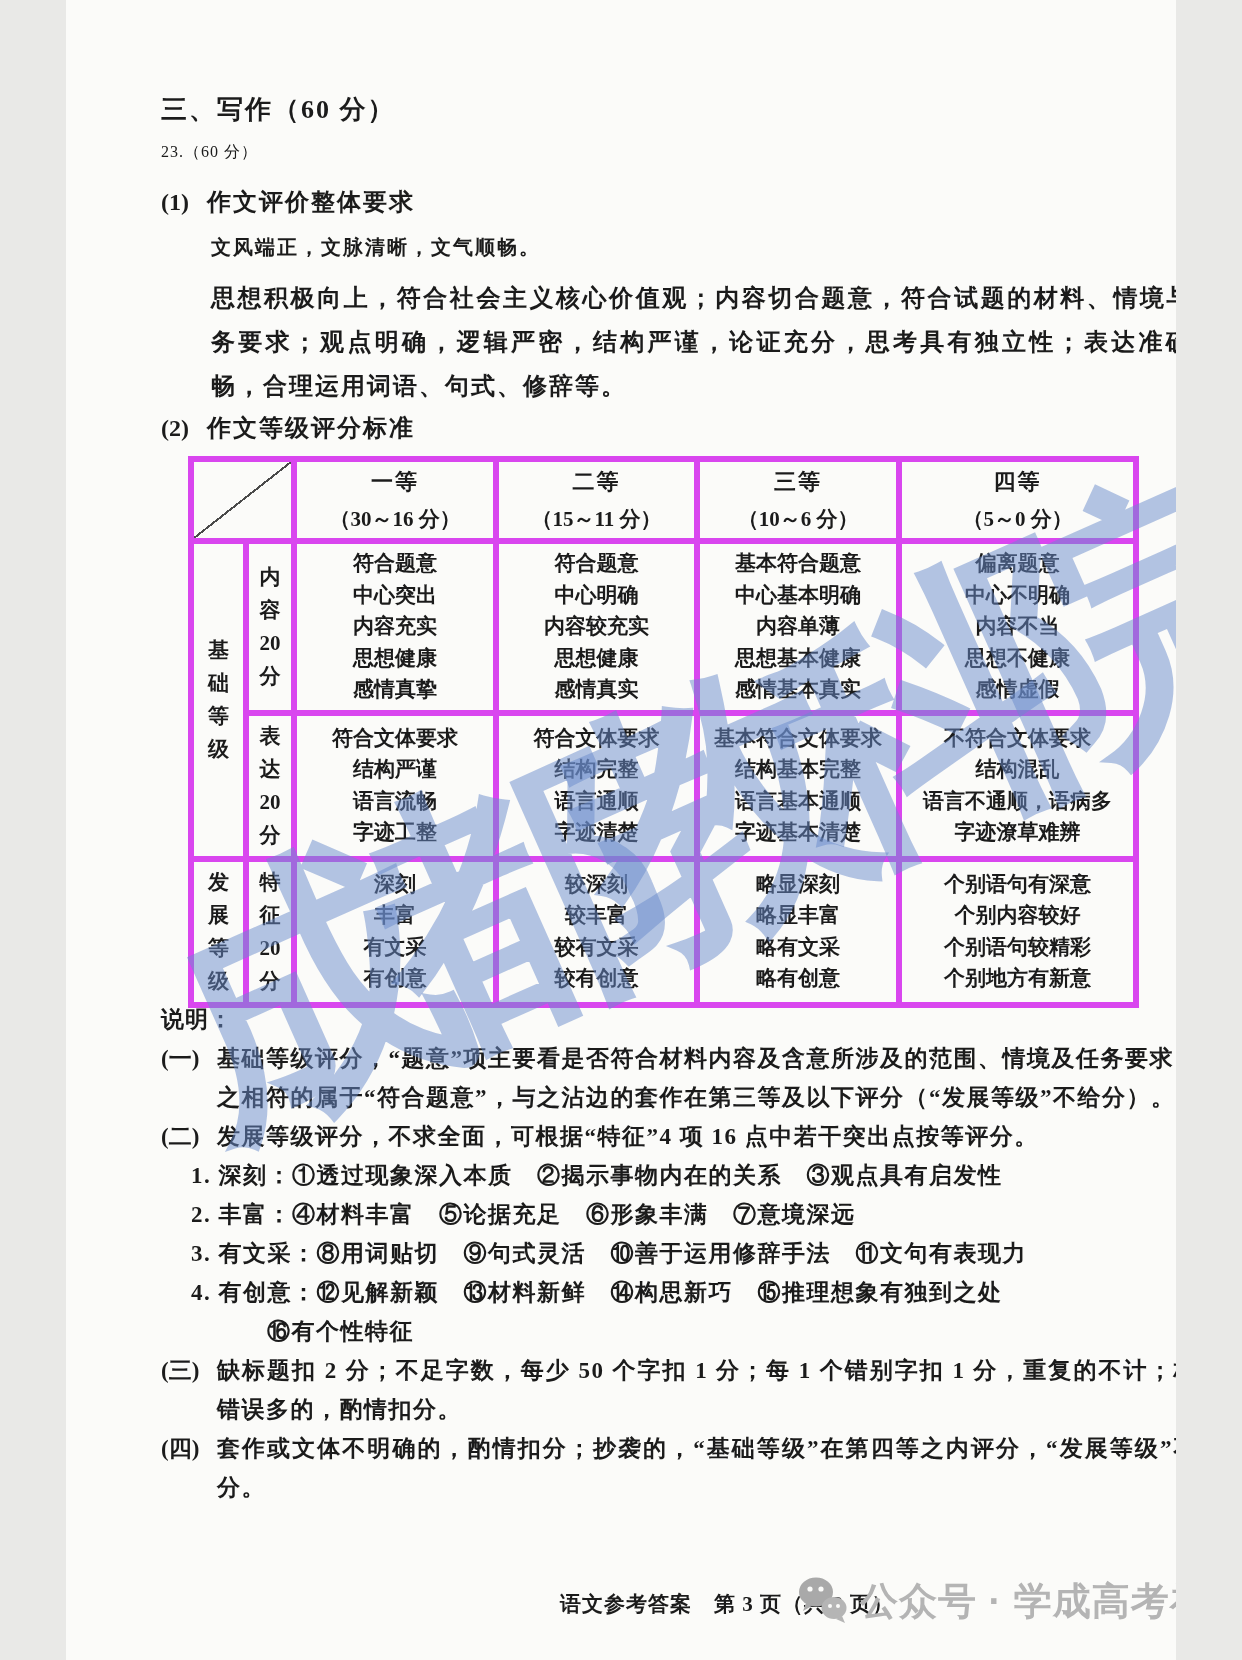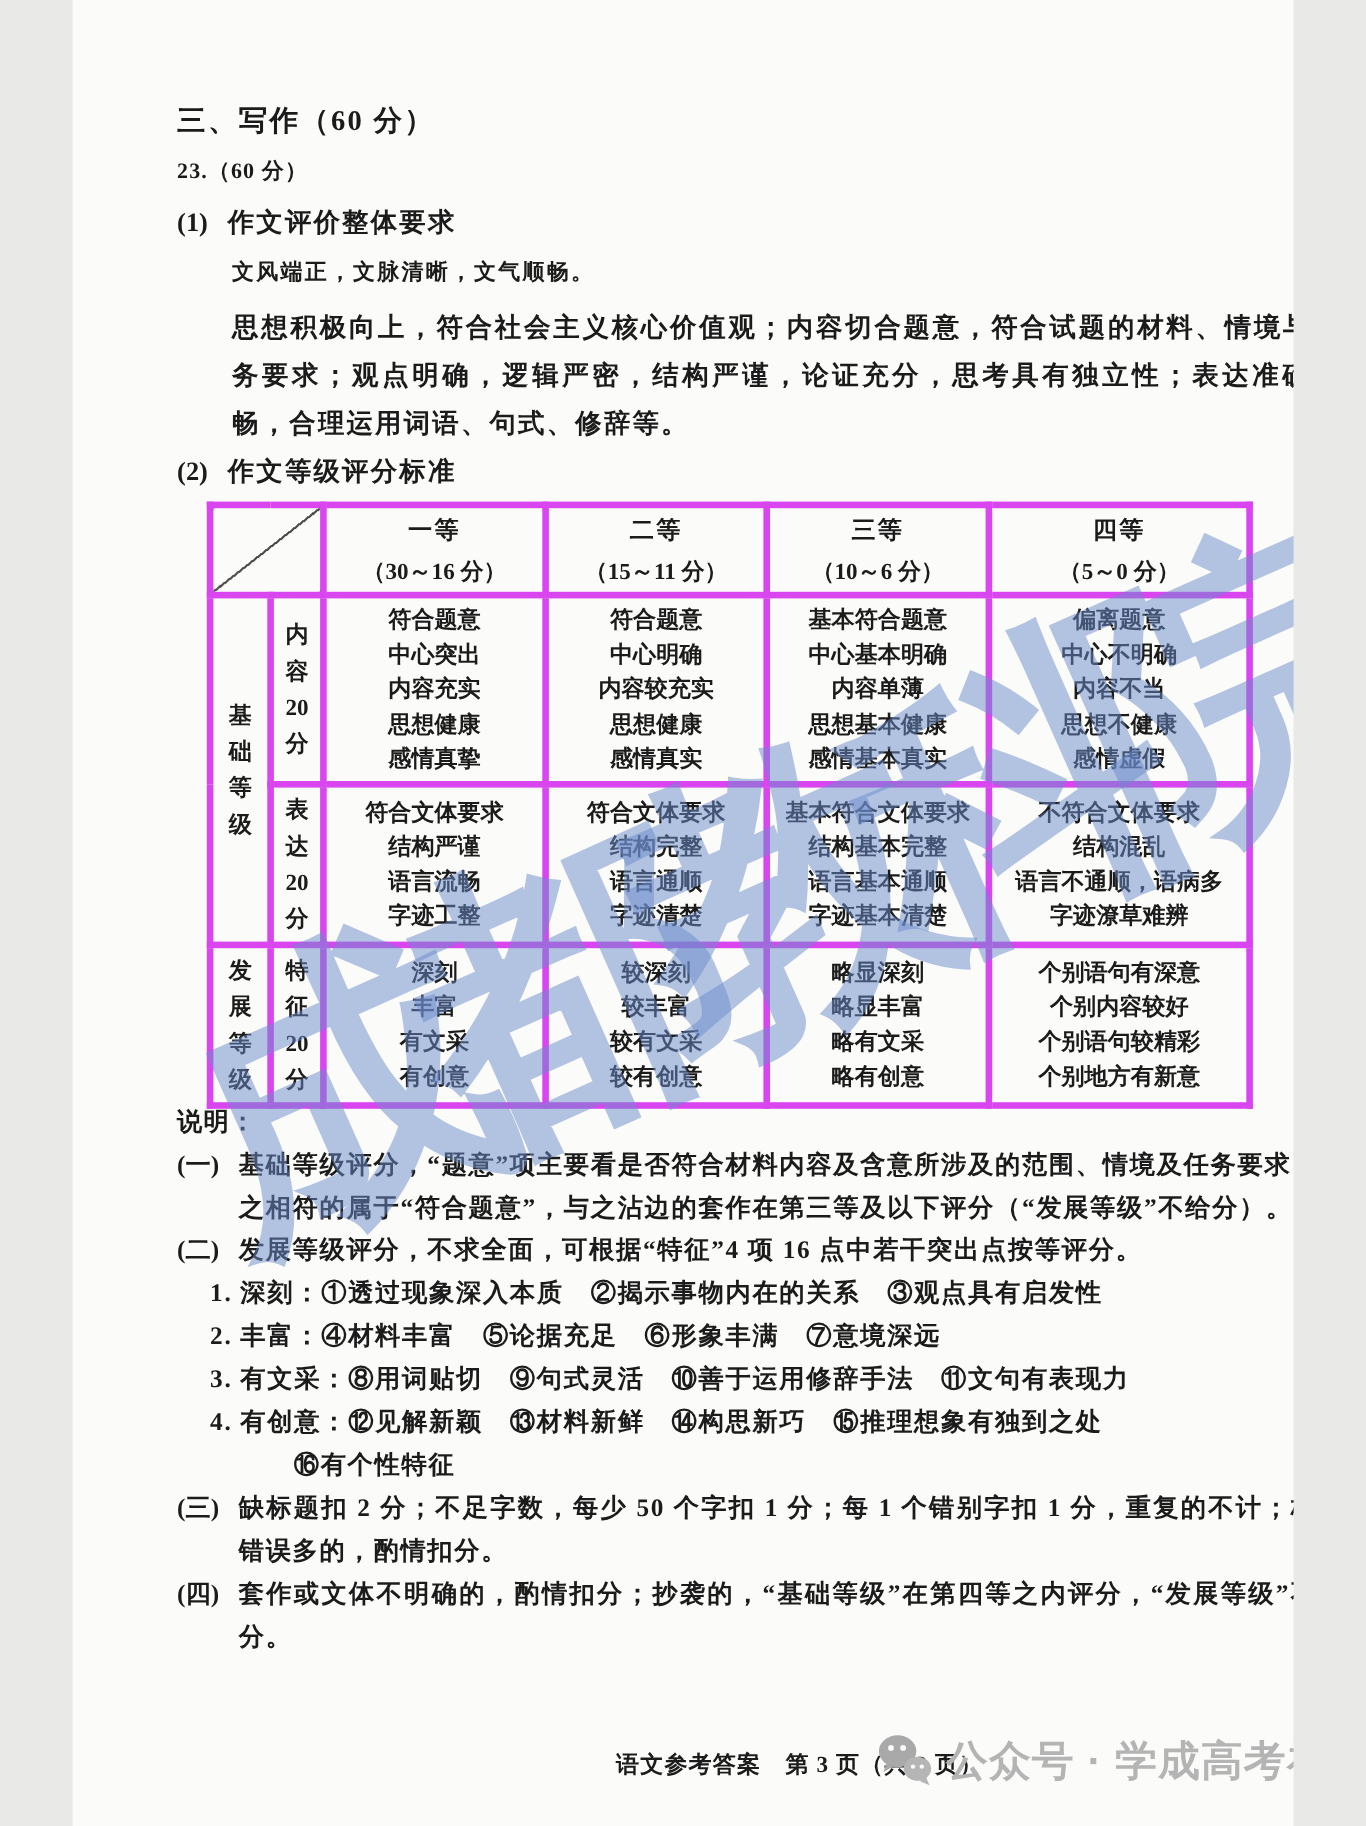--- a/index.html
+++ b/index.html
@@ -22,21 +22,21 @@
     font-size: 280px;
     font-weight: 700;
     letter-spacing: -58px;
     white-space: nowrap;
     color: rgba(106, 139, 203, 0.50);
     z-index: 5;
     pointer-events: none;
     font-family: "Liberation Sans", sans-serif;
   }
   .sec-title { position: absolute; left: 95px; top: 92px; font-size: 26px; font-weight: 700; letter-spacing: 2px; }
-  .q-num { position: absolute; left: 95px; top: 142px; font-size: 20px; font-weight: 700; letter-spacing: 1px; }
+  .q-num { position: absolute; left: 95px; top: 142px; font-size: 16px; font-weight: 400; letter-spacing: 1px; }
   .part-head { position: absolute; left: 95px; font-size: 24px; font-weight: 700; letter-spacing: 2px; }
   .part-head .p-label { font-weight: 600; margin-right: 18px; letter-spacing: 0; }
   .p1-head { top: 186px; }
   .p2-head { top: 412px; }
   .p1-line { position: absolute; left: 145px; top: 234px; font-size: 20px; font-weight: 600; letter-spacing: 2px; }
   .p1-para {
     position: absolute; left: 145px; top: 276px; width: 1008px;
     font-size: 24px; font-weight: 600; line-height: 44px;
     text-align: justify; letter-spacing: 2px;
   }

